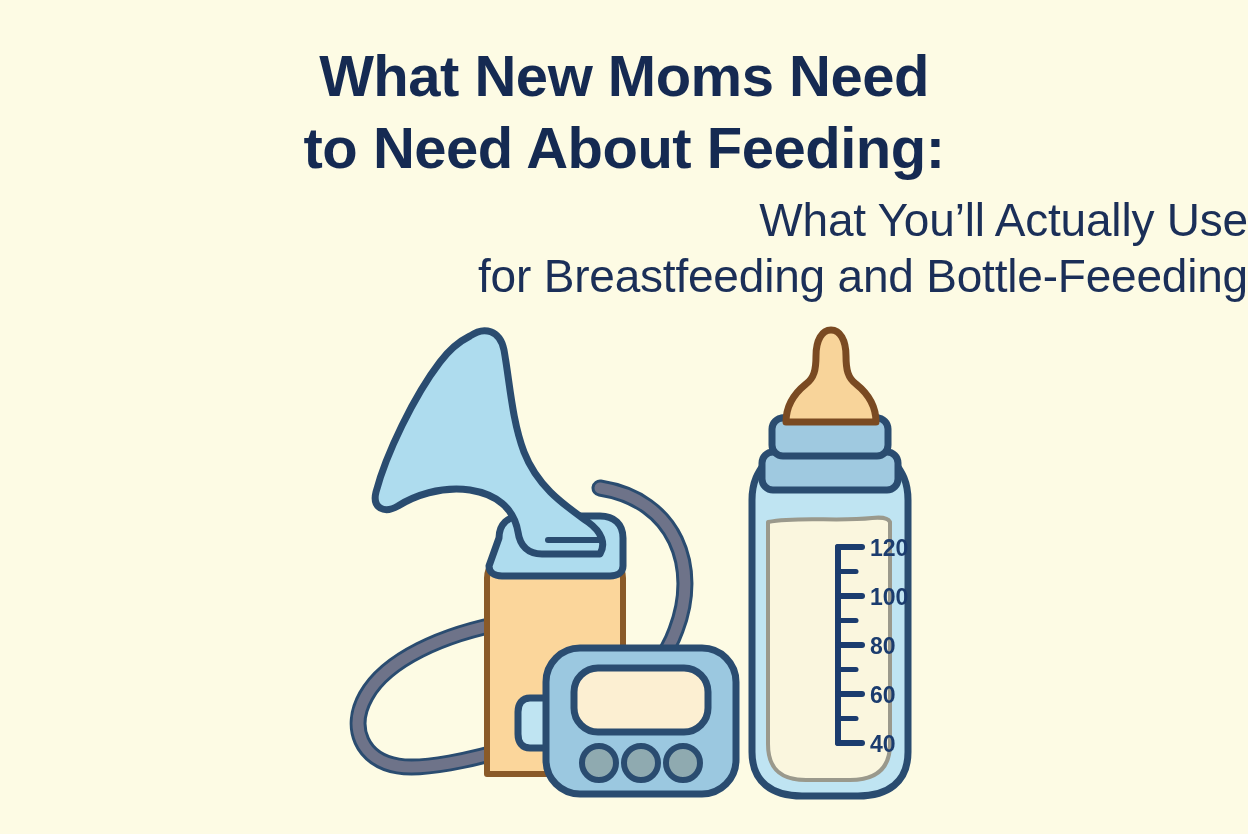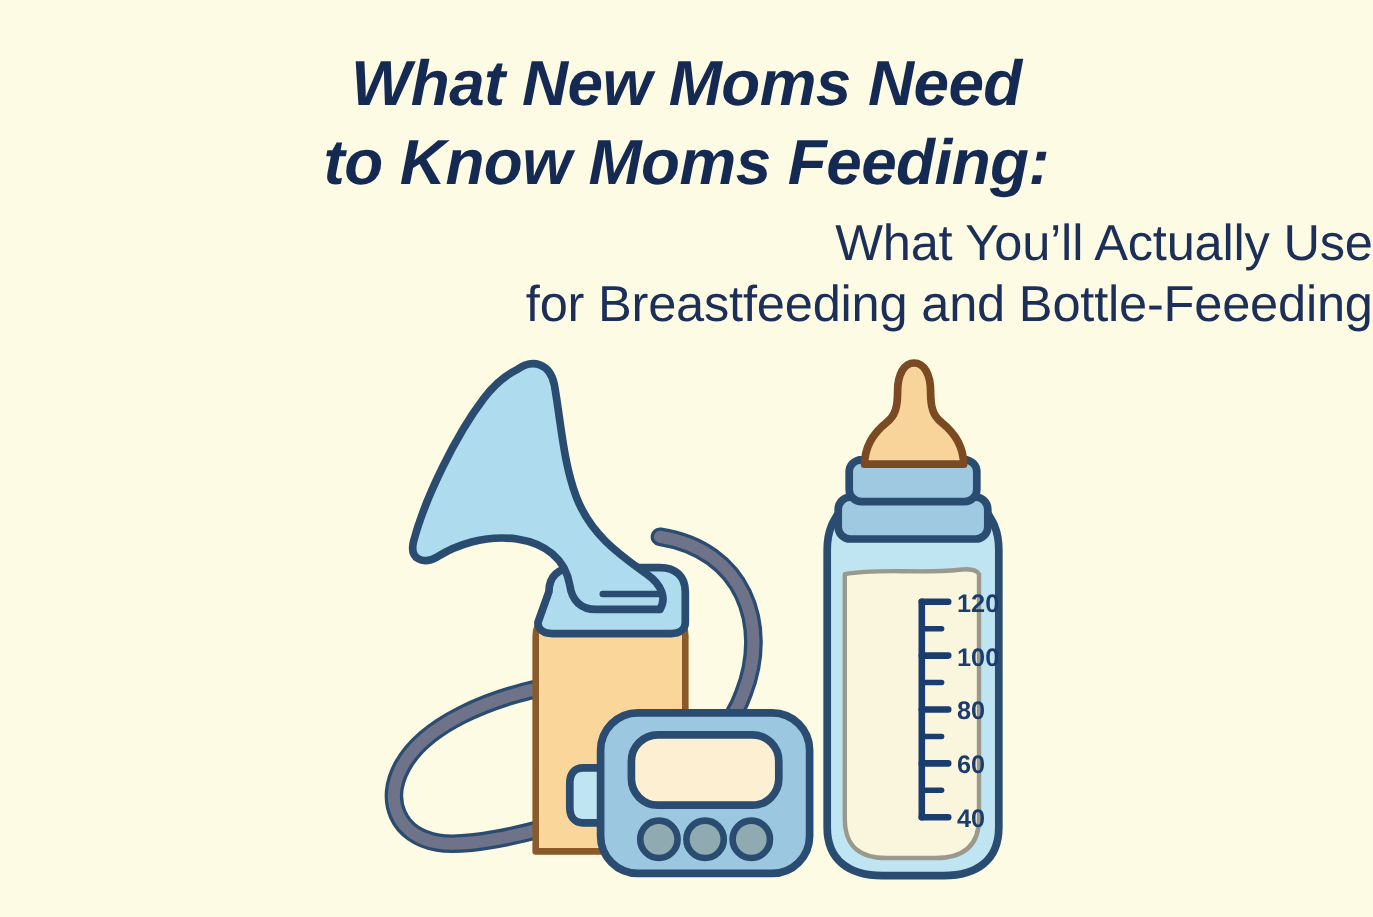--- a/index.html
+++ b/index.html
@@ -26,21 +26,20 @@
     width: 1248px;
     text-align: center;
   }
   .title-line {
     font-family: "Liberation Sans", sans-serif;
     font-weight: bold;
     font-size: 58px;
     line-height: 72px;
     letter-spacing: -0.5px;
     color: #152A52;
-    font-style: italic;
   }
   .subtitle-block {
     position: absolute;
     top: 192px;
     left: 0;
     width: 1248px;
     text-align: right;
   }
   .subtitle-line {
     font-family: "Liberation Sans", sans-serif;
@@ -61,21 +60,21 @@
     display: block;
   }
 </style>
 </head>
 <body>
 
 <div class="poster">
 
   <div class="title-block">
     <div class="title-line">What New Moms Need</div>
-    <div class="title-line">to Know Moms Feeding:</div>
+    <div class="title-line">to Need About Feeding:</div>
   </div>
 
   <div class="subtitle-block">
     <div class="subtitle-line">What You’ll Actually Use</div>
     <div class="subtitle-line">for Breastfeeding and Bottle-Feeeding</div>
   </div>
 
   <div class="illustration">
     <svg width="1248" height="534" viewBox="0 0 1248 534" xmlns="http://www.w3.org/2000/svg">
 

